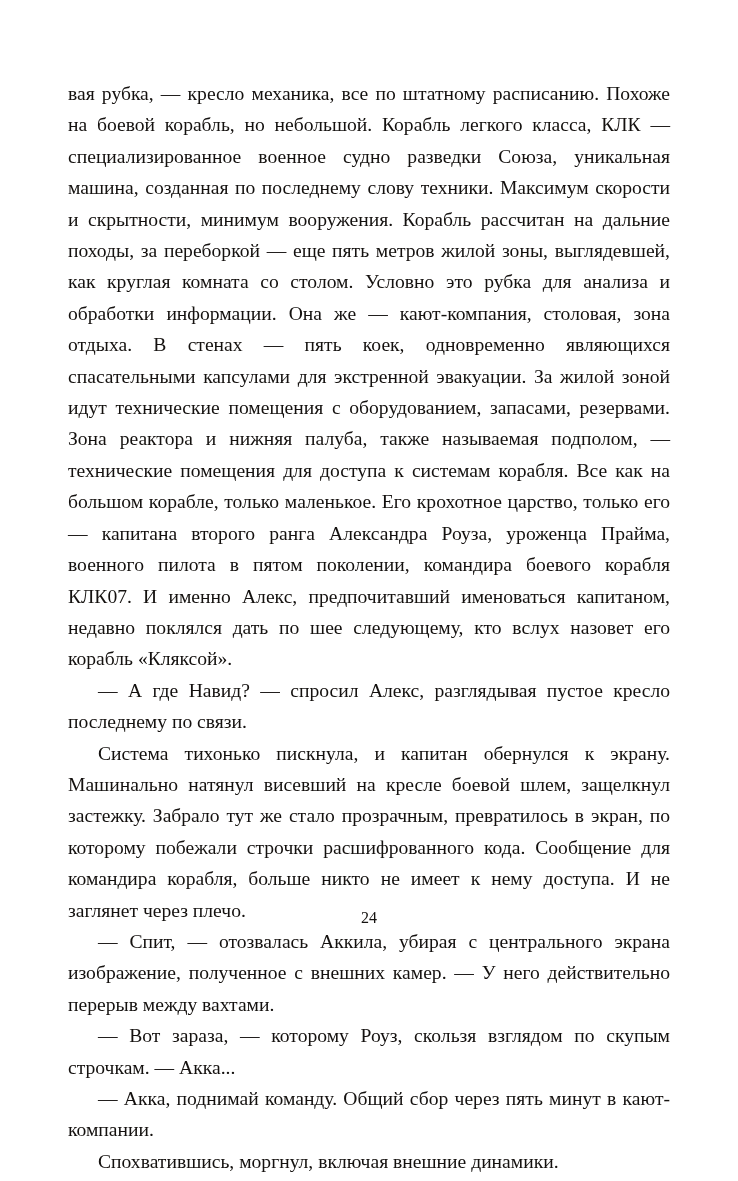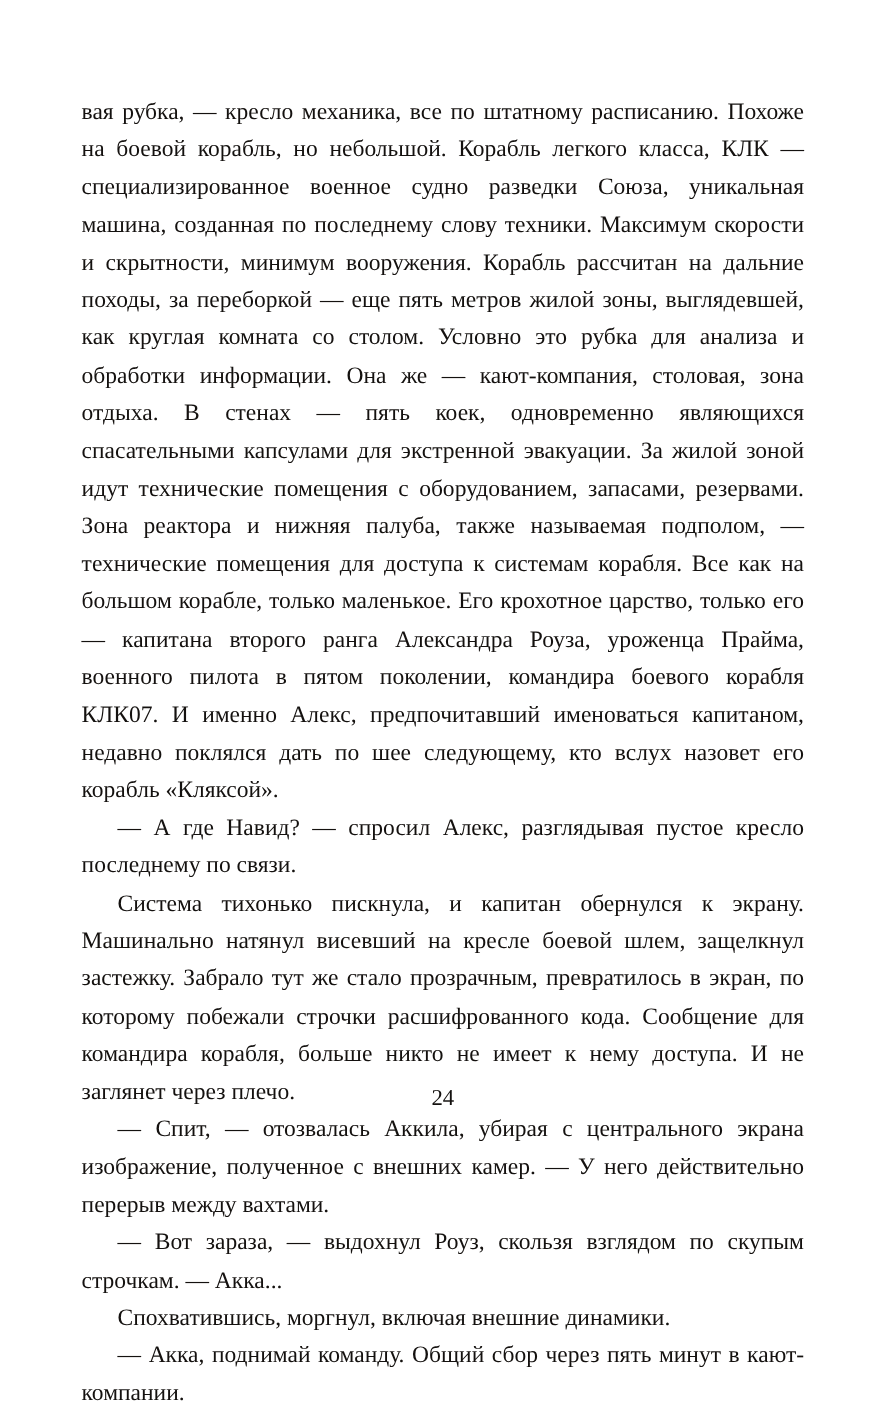--- a/index.html
+++ b/index.html
@@ -36,31 +36,31 @@
   }
   .body-text p.indent {
     text-indent: 30px;
   }
   .page-number {
     position: absolute;
     left: 0;
     right: 0;
     bottom: 78px;
     text-align: center;
-    font-size: 19px;
+    font-size: 16px;
     color: #14110f;
   }
 </style>
 </head>
 <body>
 
 <div class="page">
   <div class="body-text">
     <p class="">вая рубка, — кресло механика, все по штатному расписанию. Похоже на боевой корабль, но небольшой. Корабль легкого класса, КЛК — специализированное военное судно разведки Союза, уникальная машина, созданная по последнему слову техники. Максимум скорости и скрытности, минимум вооружения. Корабль рассчитан на дальние походы, за переборкой — еще пять метров жилой зоны, выглядевшей, как круглая комната со столом. Условно это рубка для анализа и обработки информации. Она же — кают-компания, столовая, зона отдыха. В стенах — пять коек, одновременно являющихся спасательными капсулами для экстренной эвакуации. За жилой зоной идут технические помещения с оборудованием, запасами, резервами. Зона реактора и нижняя палуба, также называемая подполом, — технические помещения для доступа к системам корабля. Все как на большом корабле, только маленькое. Его крохотное царство, только его — капитана второго ранга Александра Роуза, уроженца Прайма, военного пилота в пятом поколении, командира боевого корабля КЛК07. И именно Алекс, предпочитавший именоваться капитаном, недавно поклялся дать по шее следующему, кто вслух назовет его корабль «Кляксой».</p>
     <p class="indent">— А где Навид? — спросил Алекс, разглядывая пустое кресло последнему по связи.</p>
     <p class="indent">Система тихонько пискнула, и капитан обернулся к экрану. Машинально натянул висевший на кресле боевой шлем, защелкнул застежку. Забрало тут же стало прозрачным, превратилось в экран, по которому побежали строчки расшифрованного кода. Сообщение для командира корабля, больше никто не имеет к нему доступа. И не заглянет через плечо.</p>
     <p class="indent">— Спит, — отозвалась Аккила, убирая с центрального экрана изображение, полученное с внешних камер. — У него действительно перерыв между вахтами.</p>
-    <p class="indent">— Вот зараза, — выдохнул Роуз, скользя взглядом по скупым строчкам. — Акка...</p>
+    <p class="indent">— Вот зараза, — которому Роуз, скользя взглядом по скупым строчкам. — Акка...</p>
+    <p class="indent">— Акка, поднимай команду. Общий сбор через пять минут в кают-компании.</p>
     <p class="indent">Спохватившись, моргнул, включая внешние динамики.</p>
-    <p class="indent">— Акка, поднимай команду. Общий сбор через пять минут в кают-компании.</p>
   </div>
   <div class="page-number">24</div>
 </div>
 
 </body></html>

